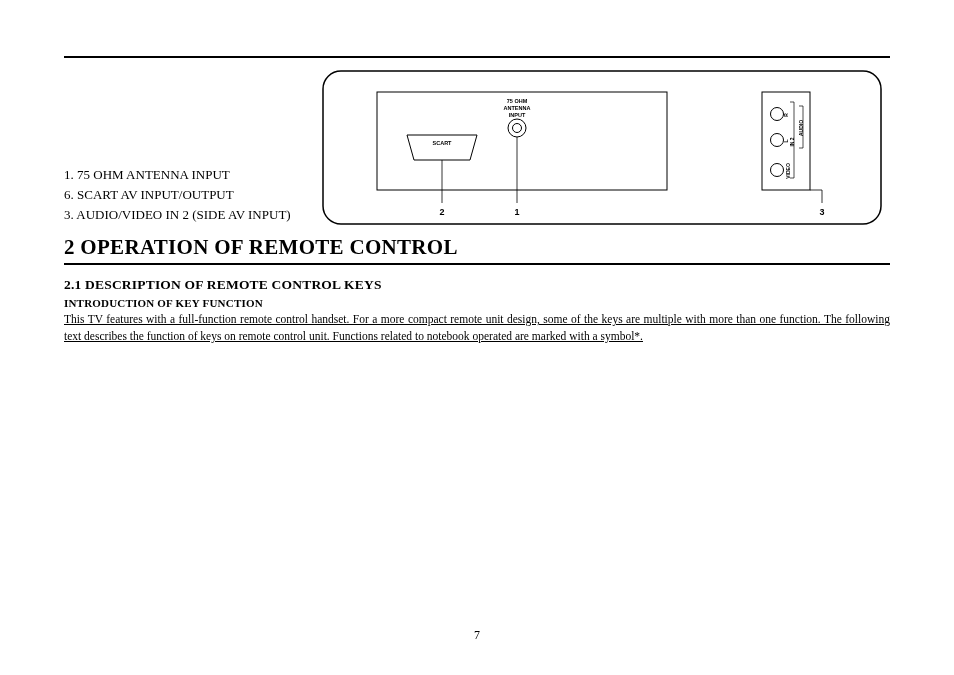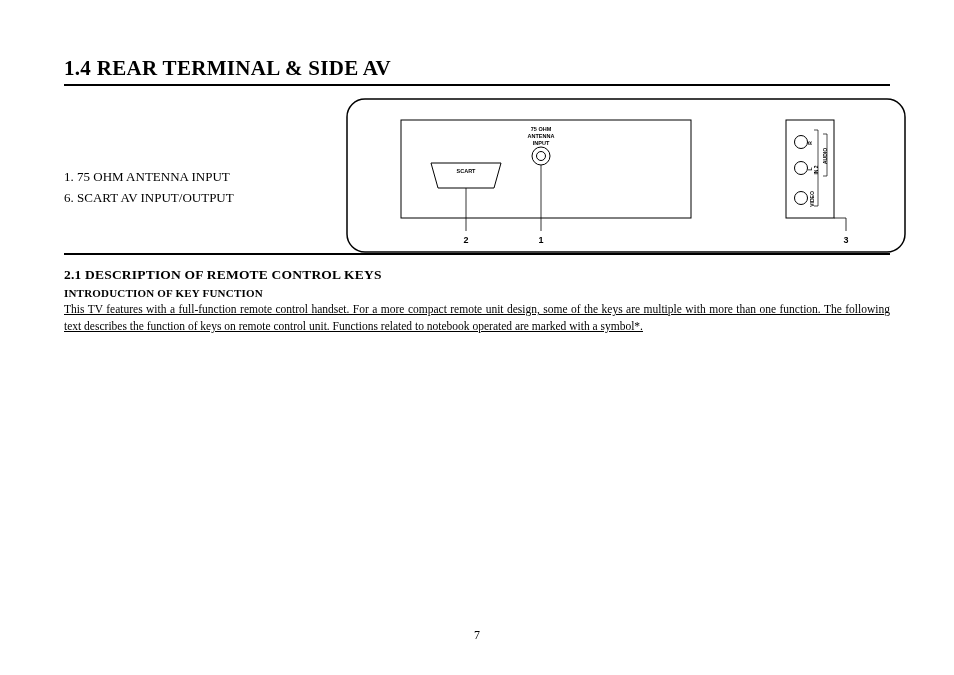--- a/index.html
+++ b/index.html
@@ -20,22 +20,22 @@
     font-weight: bold;
     margin: 0 0 3px 0;
     letter-spacing: .3px;
   }
   .rule {
     border-top: 2px solid #000;
     margin: 0 0 12px 0;
   }
   .row {
     display: flex;
-    gap: 24px;
-    align-items: center;
+    gap: 0;
+    align-items: flex-end;
   }
   .list {
     font-size: 13px;
     line-height: 1.55;
     margin-top: 24px;
     min-width: 258px;
   }
   .h2 {
     font-size: 13.5px;
     font-weight: bold;
@@ -83,27 +83,27 @@
     font-family: Arial, sans-serif;
     font-size: 5px;
     font-weight: bold;
   }
 </style>
 </head>
 <body>
 
 <div class="page">
 
-  <div class="h1">1.4 REAR TERMINAL &amp; SIDE AV</div>
   <div class="rule"></div>
 
   <div class="row">
     <div class="list">
       <div>1.  75 OHM ANTENNA INPUT</div>
       <div>6.  SCART AV INPUT/OUTPUT</div>
+      <div>3.  AUDIO/VIDEO IN 2 (SIDE AV INPUT)</div>
     </div>
 
     <div class="diagram">
       <svg viewBox="0 0 560 155" width="560" height="155">
 
         <rect x="1" y="1" width="558" height="153" rx="18" ry="18" fill="none" stroke="#000" stroke-width="1.5"></rect>
 
         <g>
           <rect x="55" y="22" width="290" height="98" fill="none" stroke="#000" stroke-width="1"></rect>
 
@@ -140,20 +140,21 @@
           <text class="svg-side" x="468" y="101" text-anchor="middle" transform="rotate(-90 468 101)">VIDEO</text>
 
           <line x1="500" y1="120" x2="500" y2="133" stroke="#000" stroke-width="0.8"></line>
           <line x1="488" y1="120" x2="500" y2="120" stroke="#000" stroke-width="0.8"></line>
         </g>
         <text class="svg-num" x="500" y="145" text-anchor="middle">3</text>
       </svg>
     </div>
   </div>
 
+  <div class="h1" style="margin-top:10px;">2 OPERATION OF REMOTE CONTROL</div>
   <div class="rule"></div>
 
   <div class="h2">2.1 DESCRIPTION OF REMOTE CONTROL KEYS</div>
   <div class="h3">INTRODUCTION OF KEY FUNCTION</div>
   <div class="body-text">This TV features with a full-function remote control handset. For a more compact remote unit design, some of the keys are multiple with more than one function. The following text describes the function of keys on remote control unit. Functions related to notebook operated are marked with a symbol*.</div>
 
 </div>
 
 <div class="page-number">7</div>
 

